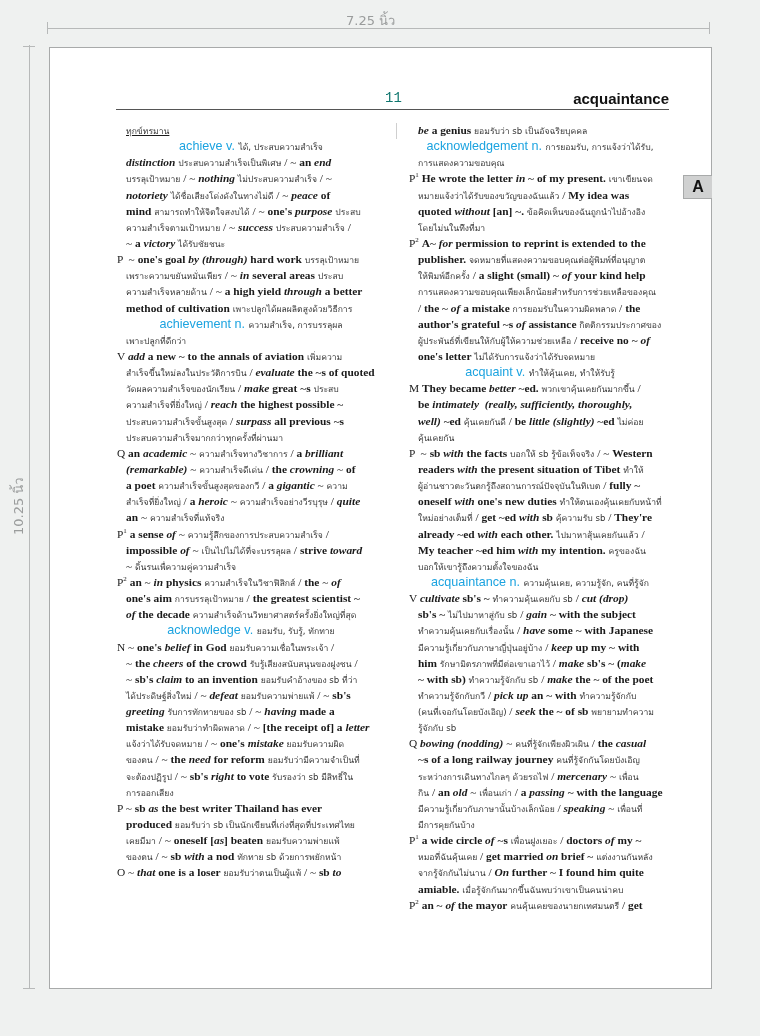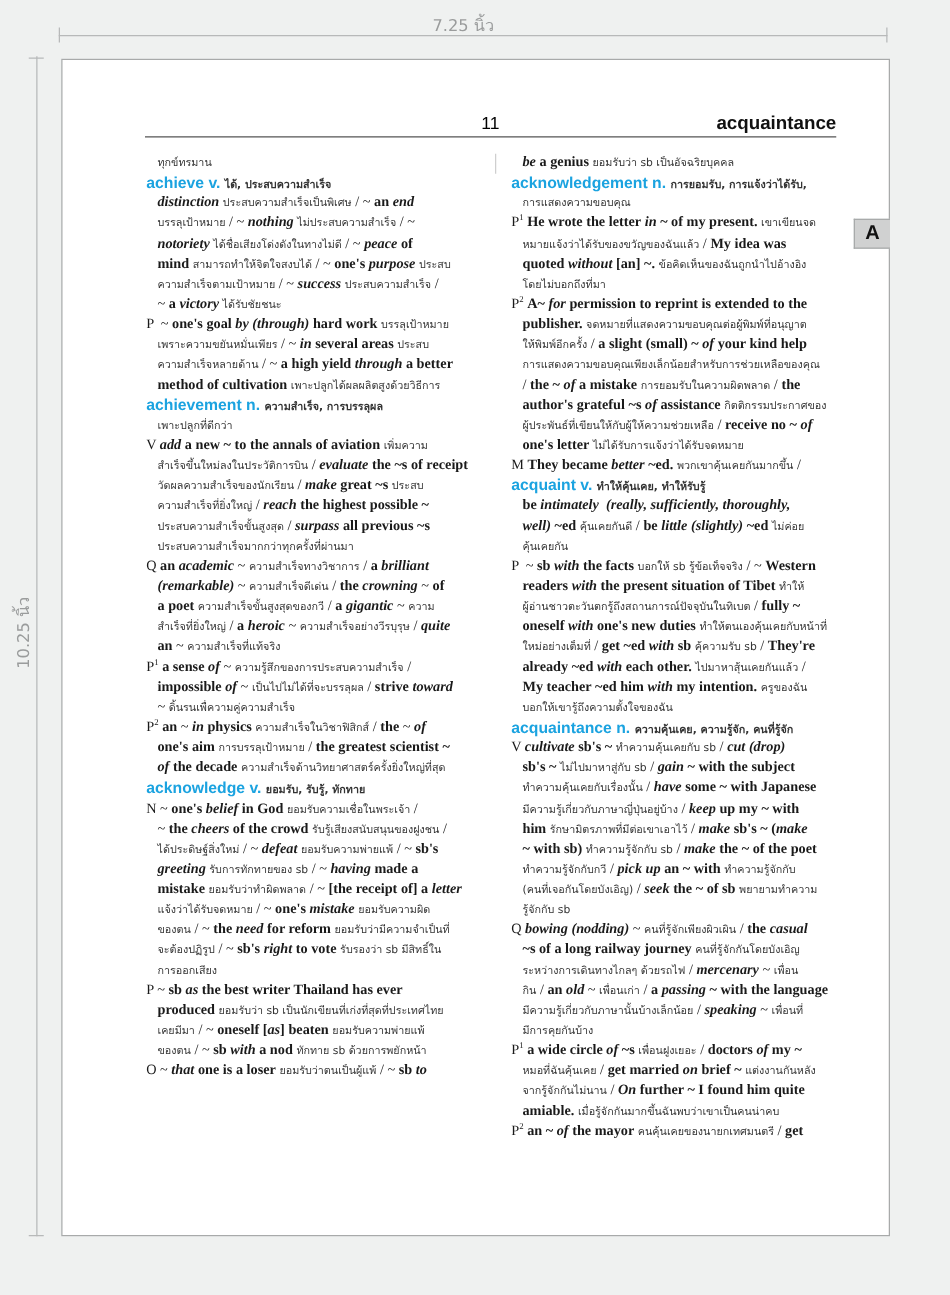--- a/index.html
+++ b/index.html
@@ -27,21 +27,21 @@
 <div class="tick" style="left:47px;top:22px;width:1px;height:12px;"></div>
 <div class="tick" style="left:709px;top:22px;width:1px;height:12px;"></div>
 
 <div class="dim-label" id="dim-h">10.25 นิ้ว</div>
 <div class="tick" style="left:29px;top:45px;width:1px;height:944px;"></div>
 <div class="tick" style="left:23px;top:46px;width:12px;height:1px;"></div>
 <div class="tick" style="left:23px;top:988px;width:12px;height:1px;"></div>
 
 <div style="position:absolute;left:49px;top:47px;width:663px;height:942px;background:#fff;border:1px solid #a8aaaa;box-sizing:border-box;"></div>
 
-<div style="position:absolute;left:385px;top:90px;font-family:Liberation Sans, sans-serif;font-size:14px;color:#000000;">11</div>
+<div style="position:absolute;left:385px;top:90px;font-family:Liberation Mono, monospace;font-size:14px;color:#0f766e;">11</div>
 <div style="position:absolute;right:91px;top:90px;font-family:'Liberation Sans',sans-serif;font-weight:bold;font-size:15px;color:#111;">acquaintance</div>
 <div style="position:absolute;left:116px;top:109px;width:553px;height:1px;background:#555;"></div>
 
 <div style="position:absolute;left:683px;top:175px;width:29px;height:24px;background:#d0d1d1;border:1px solid #a8aaaa;border-right:none;box-sizing:border-box;font-family:'Liberation Sans',sans-serif;font-weight:bold;font-size:16px;color:#111;text-align:center;line-height:22px;">A</div>
 
 <div style="position:absolute;left:396px;top:123px;width:1px;height:16px;background:#cfcfcf;"></div>
 
 <div id="col-left" style="position:absolute;left:117px;top:122px;width:268px;font-size:11.4px;line-height:16.15px;color:#1a1a1a;">
     <div class="ln cont"><span class="th">ทุกข์ทรมาน</span></div>
     <div class="ln hw"><span class="hw">achieve</span> <span class="pos">v.</span> <span class="th">ได้, ประสบความสำเร็จ</span></div>
@@ -51,70 +51,71 @@
     <div class="ln in"><b>mind</b> <span class="th">สามารถทำให้จิตใจสงบได้</span> / ~ <b>one's</b> <b><i>purpose</i></b> <span class="th">ประสบ</span></div>
     <div class="ln in"><span class="th">ความสำเร็จตามเป้าหมาย</span> / ~ <b><i>success</i></b> <span class="th">ประสบความสำเร็จ</span> /</div>
     <div class="ln in">~ <b>a</b> <b><i>victory</i></b> <span class="th">ได้รับชัยชนะ</span></div>
     <div class="ln first">P &nbsp;~ <b>one's goal</b> <b><i>by (through)</i></b> <b>hard work</b> <span class="th">บรรลุเป้าหมาย</span></div>
     <div class="ln in"><span class="th">เพราะความขยันหมั่นเพียร</span> / ~ <b><i>in</i></b> <b>several areas</b> <span class="th">ประสบ</span></div>
     <div class="ln in"><span class="th">ความสำเร็จหลายด้าน</span> / ~ <b>a high yield</b> <b><i>through</i></b> <b>a better</b></div>
     <div class="ln in"><b>method of cultivation</b> <span class="th">เพาะปลูกได้ผลผลิตสูงด้วยวิธีการ</span></div>
     <div class="ln hw"><span class="hw">achievement</span> <span class="pos">n.</span> <span class="th">ความสำเร็จ, การบรรลุผล</span></div>
     <div class="ln in"><span class="th">เพาะปลูกที่ดีกว่า</span></div>
     <div class="ln first">V <b><i>add</i></b> <b>a new ~ to the annals of aviation</b> <span class="th">เพิ่มความ</span></div>
-    <div class="ln in"><span class="th">สำเร็จขึ้นใหม่ลงในประวัติการบิน</span> / <b><i>evaluate</i></b> <b>the ~s of receipt</b></div>
+    <div class="ln in"><span class="th">สำเร็จขึ้นใหม่ลงในประวัติการบิน</span> / <b><i>evaluate</i></b> <b>the ~s of quoted</b></div>
     <div class="ln in"><span class="th">วัดผลความสำเร็จของนักเรียน</span> / <b><i>make</i></b> <b>great ~s</b> <span class="th">ประสบ</span></div>
     <div class="ln in"><span class="th">ความสำเร็จที่ยิ่งใหญ่</span> / <b><i>reach</i></b> <b>the highest possible ~</b></div>
     <div class="ln in"><span class="th">ประสบความสำเร็จขั้นสูงสุด</span> / <b><i>surpass</i></b> <b>all previous ~s</b></div>
     <div class="ln in"><span class="th">ประสบความสำเร็จมากกว่าทุกครั้งที่ผ่านมา</span></div>
     <div class="ln first">Q <b>an</b> <b><i>academic</i></b> ~ <span class="th">ความสำเร็จทางวิชาการ</span> / <b>a</b> <b><i>brilliant</i></b></div>
     <div class="ln in"><b><i>(remarkable)</i></b> ~ <span class="th">ความสำเร็จดีเด่น</span> / <b>the</b> <b><i>crowning</i></b> ~ <b>of</b></div>
     <div class="ln in"><b>a poet</b> <span class="th">ความสำเร็จขั้นสูงสุดของกวี</span> / <b>a</b> <b><i>gigantic</i></b> ~ <span class="th">ความ</span></div>
     <div class="ln in"><span class="th">สำเร็จที่ยิ่งใหญ่</span> / <b>a</b> <b><i>heroic</i></b> ~ <span class="th">ความสำเร็จอย่างวีรบุรุษ</span> / <b><i>quite</i></b></div>
     <div class="ln in"><b>an</b> ~ <span class="th">ความสำเร็จที่แท้จริง</span></div>
     <div class="ln first">P<sup>1</sup> <b>a sense</b> <b><i>of</i></b> ~ <span class="th">ความรู้สึกของการประสบความสำเร็จ</span> /</div>
     <div class="ln in"><b>impossible</b> <b><i>of</i></b> ~ <span class="th">เป็นไปไม่ได้ที่จะบรรลุผล</span> / <b>strive</b> <b><i>toward</i></b></div>
     <div class="ln in">~ <span class="th">ดิ้นรนเพื่ความคู่ความสำเร็จ</span></div>
     <div class="ln first">P<sup>2</sup> <b>an</b> ~ <b><i>in</i></b> <b>physics</b> <span class="th">ความสำเร็จในวิชาฟิสิกส์</span> / <b>the</b> ~ <b><i>of</i></b></div>
     <div class="ln in"><b>one's aim</b> <span class="th">การบรรลุเป้าหมาย</span> / <b>the greatest scientist ~</b></div>
     <div class="ln in"><b><i>of</i></b> <b>the decade</b> <span class="th">ความสำเร็จด้านวิทยาศาสตร์ครั้งยิ่งใหญ่ที่สุด</span></div>
     <div class="ln hw"><span class="hw">acknowledge</span> <span class="pos">v.</span> <span class="th">ยอมรับ, รับรู้, ทักทาย</span></div>
     <div class="ln first">N ~ <b>one's</b> <b><i>belief</i></b> <b>in God</b> <span class="th">ยอมรับความเชื่อในพระเจ้า</span> /</div>
     <div class="ln in">~ <b>the</b> <b><i>cheers</i></b> <b>of the crowd</b> <span class="th">รับรู้เสียงสนับสนุนของฝูงชน</span> /</div>
+    <div class="ln in">~ <b>sb's</b> <b><i>claim</i></b> <b>to an invention</b> <span class="th">ยอมรับคำอ้างของ sb ที่ว่า</span></div>
     <div class="ln in"><span class="th">ได้ประดิษฐ์สิ่งใหม่</span> / ~ <b><i>defeat</i></b> <span class="th">ยอมรับความพ่ายแพ้</span> / ~ <b>sb's</b></div>
     <div class="ln in"><b><i>greeting</i></b> <span class="th">รับการทักทายของ sb</span> / ~ <b><i>having</i></b> <b>made a</b></div>
     <div class="ln in"><b>mistake</b> <span class="th">ยอมรับว่าทำผิดพลาด</span> / ~ <b>[the receipt of] a</b> <b><i>letter</i></b></div>
     <div class="ln in"><span class="th">แจ้งว่าได้รับจดหมาย</span> / ~ <b>one's</b> <b><i>mistake</i></b> <span class="th">ยอมรับความผิด</span></div>
     <div class="ln in"><span class="th">ของตน</span> / ~ <b>the</b> <b><i>need</i></b> <b>for reform</b> <span class="th">ยอมรับว่ามีความจำเป็นที่</span></div>
     <div class="ln in"><span class="th">จะต้องปฏิรูป</span> / ~ <b>sb's</b> <b><i>right</i></b> <b>to vote</b> <span class="th">รับรองว่า sb มีสิทธิ์ใน</span></div>
     <div class="ln in"><span class="th">การออกเสียง</span></div>
     <div class="ln first">P ~ <b>sb</b> <b><i>as</i></b> <b>the best writer Thailand has ever</b></div>
     <div class="ln in"><b>produced</b> <span class="th">ยอมรับว่า sb เป็นนักเขียนที่เก่งที่สุดที่ประเทศไทย</span></div>
     <div class="ln in"><span class="th">เคยมีมา</span> / ~ <b>oneself [<i>as</i>] beaten</b> <span class="th">ยอมรับความพ่ายแพ้</span></div>
     <div class="ln in"><span class="th">ของตน</span> / ~ <b>sb</b> <b><i>with</i></b> <b>a nod</b> <span class="th">ทักทาย sb ด้วยการพยักหน้า</span></div>
     <div class="ln first">O ~ <b><i>that</i></b> <b>one is a loser</b> <span class="th">ยอมรับว่าตนเป็นผู้แพ้</span> / ~ <b>sb</b> <b><i>to</i></b></div>
   </div>
 <div id="col-right" style="position:absolute;left:409px;top:122px;width:262px;font-size:11.4px;line-height:16.15px;color:#1a1a1a;">
     <div class="ln in"><b><i>be</i></b> <b>a genius</b> <span class="th">ยอมรับว่า sb เป็นอัจฉริยบุคคล</span></div>
     <div class="ln hw"><span class="hw">acknowledgement</span> <span class="pos">n.</span> <span class="th">การยอมรับ, การแจ้งว่าได้รับ,</span></div>
     <div class="ln in"><span class="th">การแสดงความขอบคุณ</span></div>
     <div class="ln first">P<sup>1</sup> <b>He wrote the letter</b> <b><i>in</i></b> <b>~ of my present.</b> <span class="th">เขาเขียนจด</span></div>
     <div class="ln in"><span class="th">หมายแจ้งว่าได้รับของขวัญของฉันแล้ว</span> / <b>My idea was</b></div>
     <div class="ln in"><b>quoted</b> <b><i>without</i></b> <b>[an] ~.</b> <span class="th">ข้อคิดเห็นของฉันถูกนำไปอ้างอิง</span></div>
-    <div class="ln in"><span class="th">โดยไม่บอกถึงที่มา</span></div>
+    <div class="ln in"><span class="th">โดยไม่นในทึงที่มา</span></div>
     <div class="ln first">P<sup>2</sup> <b>A~</b> <b><i>for</i></b> <b>permission to reprint is extended to the</b></div>
     <div class="ln in"><b>publisher.</b> <span class="th">จดหมายที่แสดงความขอบคุณต่อผู้พิมพ์ที่อนุญาต</span></div>
     <div class="ln in"><span class="th">ให้พิมพ์อีกครั้ง</span> / <b>a slight (small) ~</b> <b><i>of</i></b> <b>your kind help</b></div>
     <div class="ln in"><span class="th">การแสดงความขอบคุณเพียงเล็กน้อยสำหรับการช่วยเหลือของคุณ</span></div>
     <div class="ln in">/ <b>the ~</b> <b><i>of</i></b> <b>a mistake</b> <span class="th">การยอมรับในความผิดพลาด</span> / <b>the</b></div>
     <div class="ln in"><b>author's grateful ~s</b> <b><i>of</i></b> <b>assistance</b> <span class="th">กิตติกรรมประกาศของ</span></div>
     <div class="ln in"><span class="th">ผู้ประพันธ์ที่เขียนให้กับผู้ให้ความช่วยเหลือ</span> / <b>receive no ~</b> <b><i>of</i></b></div>
     <div class="ln in"><b>one's letter</b> <span class="th">ไม่ได้รับการแจ้งว่าได้รับจดหมาย</span></div>
+    <div class="ln hw"><span class="hw">acquaint</span> <span class="pos">v.</span> <span class="th">ทำให้คุ้นเคย, ทำให้รับรู้</span></div>
     <div class="ln first">M <b>They became</b> <b><i>better</i></b> <b>~ed.</b> <span class="th">พวกเขาคุ้นเคยกันมากขึ้น</span> /</div>
-    <div class="ln hw"><span class="hw">acquaint</span> <span class="pos">v.</span> <span class="th">ทำให้คุ้นเคย, ทำให้รับรู้</span></div>
     <div class="ln in"><b>be</b> <b><i>intimately &nbsp;(really, sufficiently, thoroughly,</i></b></div>
     <div class="ln in"><b><i>well)</i></b> <b>~ed</b> <span class="th">คุ้นเคยกันดี</span> / <b>be</b> <b><i>little (slightly)</i></b> <b>~ed</b> <span class="th">ไม่ค่อย</span></div>
     <div class="ln in"><span class="th">คุ้นเคยกัน</span></div>
     <div class="ln first">P &nbsp;~ <b>sb</b> <b><i>with</i></b> <b>the facts</b> <span class="th">บอกให้ sb รู้ข้อเท็จจริง</span> / ~ <b>Western</b></div>
     <div class="ln in"><b>readers</b> <b><i>with</i></b> <b>the present situation of Tibet</b> <span class="th">ทำให้</span></div>
     <div class="ln in"><span class="th">ผู้อ่านชาวตะวันตกรู้ถึงสถานการณ์ปัจจุบันในทิเบต</span> / <b>fully ~</b></div>
     <div class="ln in"><b>oneself</b> <b><i>with</i></b> <b>one's new duties</b> <span class="th">ทำให้ตนเองคุ้นเคยกับหน้าที่</span></div>
     <div class="ln in"><span class="th">ใหม่อย่างเต็มที่</span> / <b>get ~ed</b> <b><i>with</i></b> <b>sb</b> <span class="th">คุ้ความรับ sb</span> / <b>They're</b></div>
     <div class="ln in"><b>already ~ed</b> <b><i>with</i></b> <b>each other.</b> <span class="th">ไปมาหาสุ้นเคยกันแล้ว</span> /</div>
     <div class="ln in"><b>My teacher ~ed him</b> <b><i>with</i></b> <b>my intention.</b> <span class="th">ครูของฉัน</span></div>
@@ -140,18 +141,18 @@
     <div class="ln in"><span class="th">จากรู้จักกันไม่นาน</span> / <b><i>On</i></b> <b>further ~ I found him quite</b></div>
     <div class="ln in"><b>amiable.</b> <span class="th">เมื่อรู้จักกันมากขึ้นฉันพบว่าเขาเป็นคนน่าคบ</span></div>
     <div class="ln first">P<sup>2</sup> <b>an ~</b> <b><i>of</i></b> <b>the mayor</b> <span class="th">คนคุ้นเคยของนายกเทศมนตรี</span> / <b>get</b></div>
   </div>
 
 <style>
   .ln { white-space:nowrap; overflow:hidden; height:16.15px; }
   .ln.in { padding-left:9px; }
   .ln.first { padding-left:0; }
   .ln.hw { padding-left:0; }
-  .ln.cont { padding-left:9px; }
-  .hw { font-family:"Liberation Sans", sans-serif; font-weight:bold; color:#1ba3e0; font-size:12.6px; }
+  .ln.cont { padding-left:9px;text-decoration:underline; }
+  .hw { font-family:"Liberation Sans", sans-serif; font-weight:normal; color:#1ba3e0; font-size:12.6px;text-align:center; }
   .pos { font-family:"Liberation Sans", sans-serif; }
   .th { font-family:"DejaVu Sans", sans-serif; font-size:8.6px; color:#333; }
   sup { font-size:7px; line-height:0; }
 </style>
 
 </body></html>

